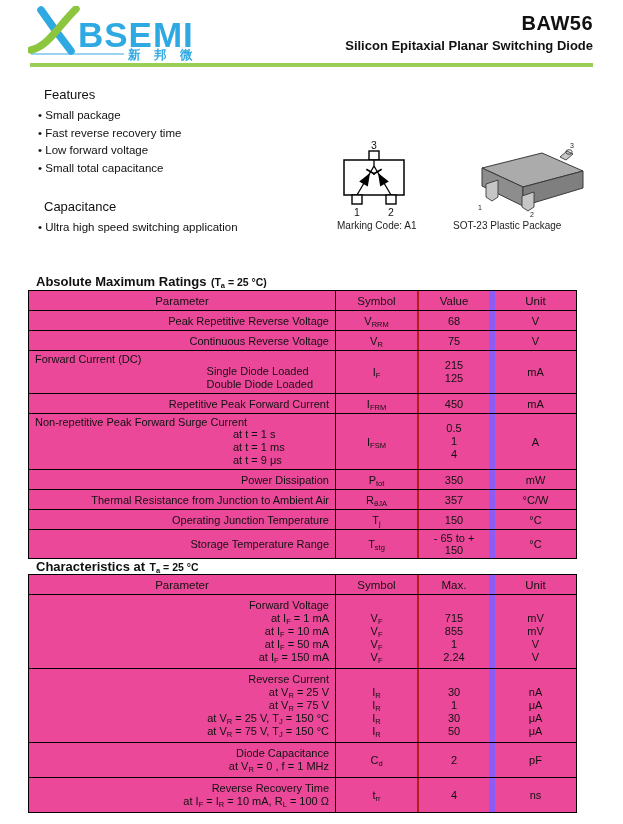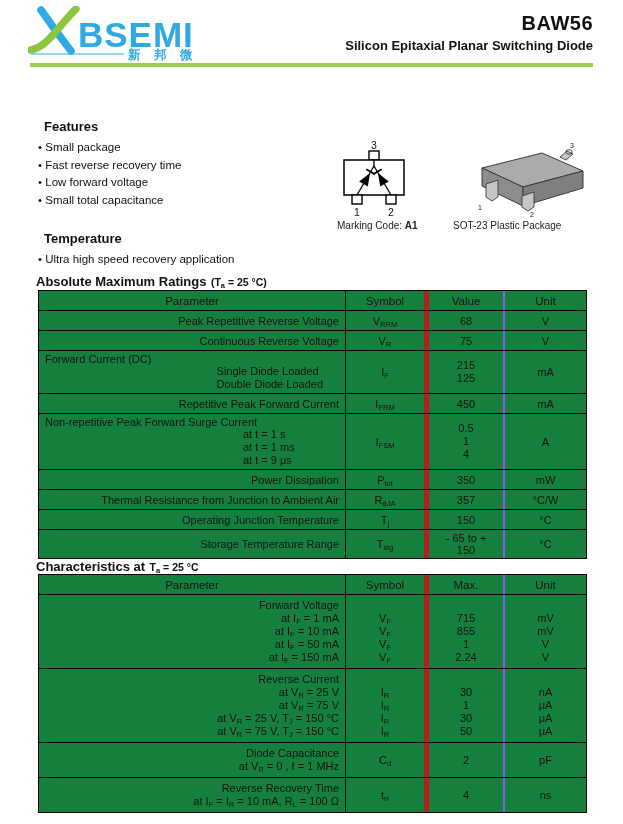--- a/index.html
+++ b/index.html
@@ -6,37 +6,37 @@
   body{width:623px;height:824px;font-family:"Liberation Sans","DejaVu Sans",sans-serif;color:#111;}
   .page{position:relative;width:623px;height:824px;overflow:hidden;background:#fff;}
   .abs{position:absolute;}
   sub{font-size:7.5px;vertical-align:-2px;line-height:0;}
   
   .title-block{right:30px;top:12px;text-align:right;}
   .part-number{font-size:20px;font-weight:bold;letter-spacing:.5px;}
   .doc-subtitle{font-size:13px;font-weight:bold;margin-top:3px;}
   .green-bar{left:30px;top:63px;width:563px;height:4px;background:#9BCE56;}
   
-  .sec-title{font-size:13px;font-weight:bold;margin-top:32px;}
+  .sec-title{font-size:13px;font-weight:normal;}
   .blist{margin:5px 0 0 -6px;line-height:17.5px;font-size:11.5px;}
   .blist .bi::before{content:"• ";}
   
   .fig-caption{font-size:10px;color:#222;}
-  .fig-caption b{font-weight:bold;}
+  .fig-caption b{font-weight:normal;}
   
   .sec-h{font-size:13px;font-weight:bold;}
   .sec-cond{font-size:10.5px;font-weight:bold;}
   
-  .tbl{position:absolute;left:38px;width:547px;border:1.5px solid #000;font-size:11px;background:#15803d;}
+  .tbl{position:absolute;left:28px;width:547px;border:1.5px solid #000;font-size:11px;background:#ec4899;}
   .trow{display:flex;align-items:stretch;}
   .trow + .trow{border-top:1px solid #000;}
   .cell{box-sizing:border-box;display:flex;flex-direction:column;justify-content:center;padding:2px 6px;}
   .cp{width:307px;border-right:1px solid #000;align-items:flex-end;}
-  .cs{width:83px;border-right:5px solid #b91c1c;align-items:center;text-align:center;}
-  .cv{width:76px;border-right:2px solid #8b5cf6;align-items:center;text-align:center;}
+  .cs{width:83px;border-right:2px solid #b91c1c;align-items:center;text-align:center;}
+  .cv{width:76px;border-right:6px solid #8b5cf6;align-items:center;text-align:center;}
   .cu{width:81px;align-items:center;text-align:center;}
   .hdr .cell{align-items:center;justify-content:center;min-height:19px;font-size:11.5px;text-align:center;}
   .single{min-height:19px;}
   .line{display:block;line-height:13px;min-height:13px;white-space:nowrap;}
   .prow{flex-direction:column;align-items:flex-start;justify-content:flex-start;}
   .rright{margin-left:auto;text-align:left;padding-right:16px;}
   .rleft{margin-left:auto;width:86px;text-align:left;margin-right:10px;}
   .top{justify-content:flex-start;}
   .ind{padding-left:8px;}
   .pad2{padding-top:4px;padding-bottom:4px;}
@@ -64,23 +64,23 @@
     <div class="sec-title">Features</div>
     <div class="blist">
       <div class="bi">Small package</div>
       <div class="bi">Fast reverse recovery time</div>
       <div class="bi">Low forward voltage</div>
       <div class="bi">Small total capacitance</div>
     </div>
   </div>
 
   <div class="abs" style="left:44px;top:199px">
-    <div class="sec-title">Temperature</div>
+    <div class="sec-title">Capacitance</div>
     <div class="blist">
-      <div class="bi">Ultra high speed recovery application</div>
+      <div class="bi">Ultra high speed switching application</div>
     </div>
   </div>
 
   <svg class="abs" style="left:330px;top:140px" width="88" height="78" viewBox="0 0 88 78">
     <text x="44" y="9" font-size="10.5" text-anchor="middle" fill="#111">3</text>
     <rect x="39" y="11" width="10" height="9" fill="#fff" stroke="#000" stroke-width="1.4"></rect>
     <rect x="14" y="20" width="60" height="35" fill="#fff" stroke="#000" stroke-width="1.5"></rect>
     <line x1="44" y1="20" x2="44" y2="26" stroke="#000" stroke-width="1.3"></line>
     <line x1="44" y1="26" x2="27" y2="55" stroke="#000" stroke-width="1.3"></line>
     <line x1="44" y1="26" x2="61" y2="55" stroke="#000" stroke-width="1.3"></line>

